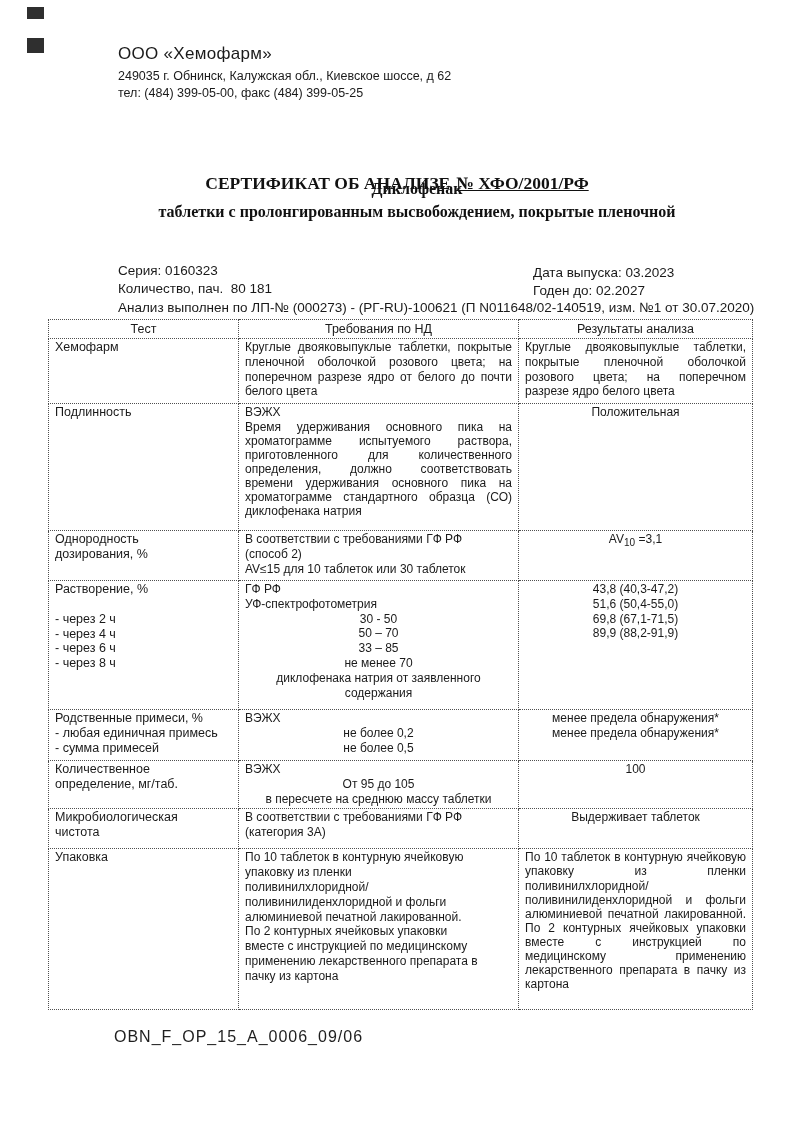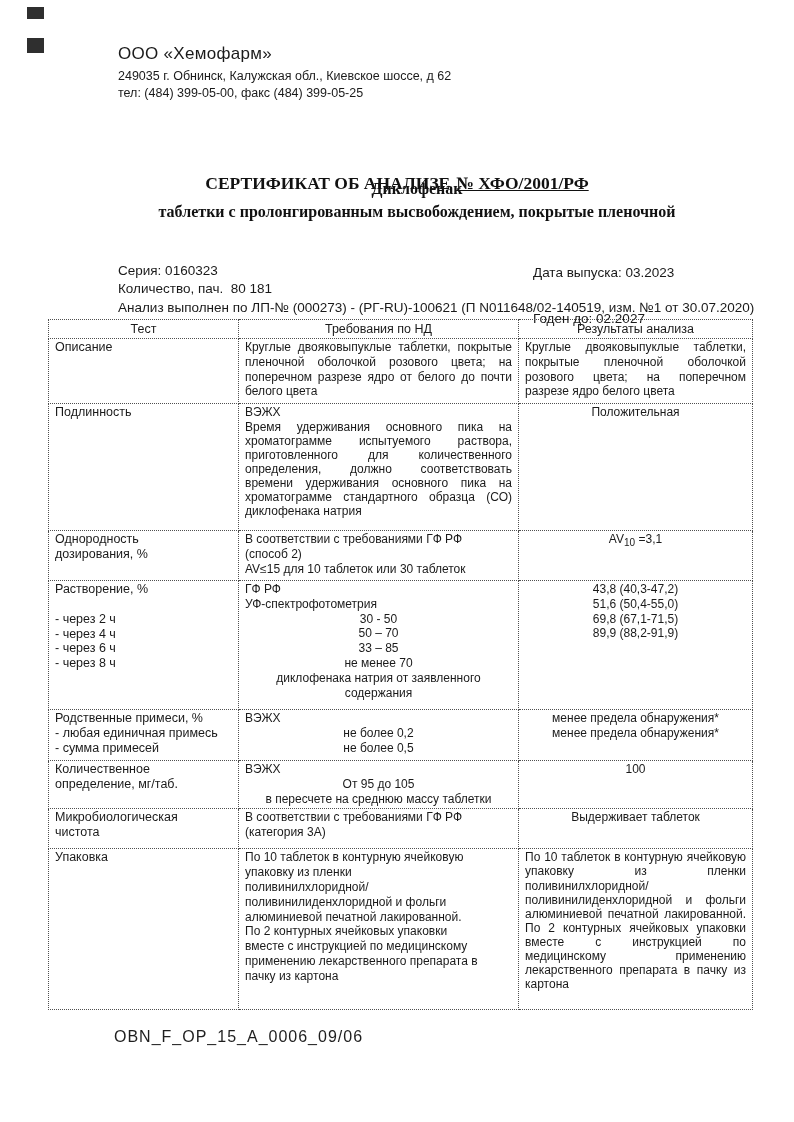--- a/index.html
+++ b/index.html
@@ -20,21 +20,21 @@
 
   .product{position:absolute;left:0;top:178px;width:100%;text-align:center;
            font-family:"Liberation Serif","DejaVu Serif",serif;font-weight:bold;
            font-size:16px;line-height:22.5px;color:#111;padding-left:20px;}
 
   .meta{position:absolute;left:118px;top:262px;width:648px;font-size:13.5px;line-height:18px;}
   .meta .pos{position:absolute;white-space:pre-wrap;}
   .meta .series{left:0;top:0;}
   .meta .qty{left:0;top:18px;}
   .meta .release{left:415px;top:2px;}
-  .meta .expiry{left:415px;top:20px;margin-top:28px;}
+  .meta .expiry{left:415px;top:20px;}
   .meta .analysis{position:absolute;left:0;top:37px;width:648px;}
 
   table.ctable{position:absolute;left:48px;top:319px;width:704px;border-collapse:collapse;
                table-layout:fixed;font-size:12px;line-height:14.8px;}
   .ctable th,.ctable td{border:1px dotted #4f4f4f;vertical-align:top;padding:1px 6px 2px;font-weight:normal;}
   .ctable th{text-align:center;font-size:12.5px;padding:2px 2px 1px;}
   .tcol{font-size:12.5px;}
   .ctr{text-align:center;}
   .just{text-align:justify;}
   .vbot{vertical-align:bottom;}
@@ -85,21 +85,21 @@
         <col style="width:234px">
       </colgroup>
     <tbody>
         <tr class="rh-h">
       <th>Тест</th>
       <th>Требования по НД</th>
       <th>Результаты анализа</th>
     </tr>
 
     <tr class="rh0">
-      <td class="tcol">Описание</td>
+      <td class="tcol">Хемофарм</td>
       <td class="just">Круглые двояковыпуклые таблетки, покрытые пленочной оболочкой розового цвета; на поперечном разрезе ядро от белого до почти белого цвета</td>
       <td class="just">Круглые двояковыпуклые таблетки, покрытые пленочной оболочкой розового цвета; на поперечном разрезе ядро белого цвета</td>
     </tr>
 
     <tr class="rh1">
       <td class="tcol">Подлинность</td>
       <td>
         <div>ВЭЖХ</div>
         <div class="just tight">Время удерживания основного пика на хроматограмме испытуемого раствора, приготовленного для количественного определения, должно соответствовать времени удерживания основного пика на хроматограмме стандартного образца (СО) диклофенака натрия</div>
       </td>

